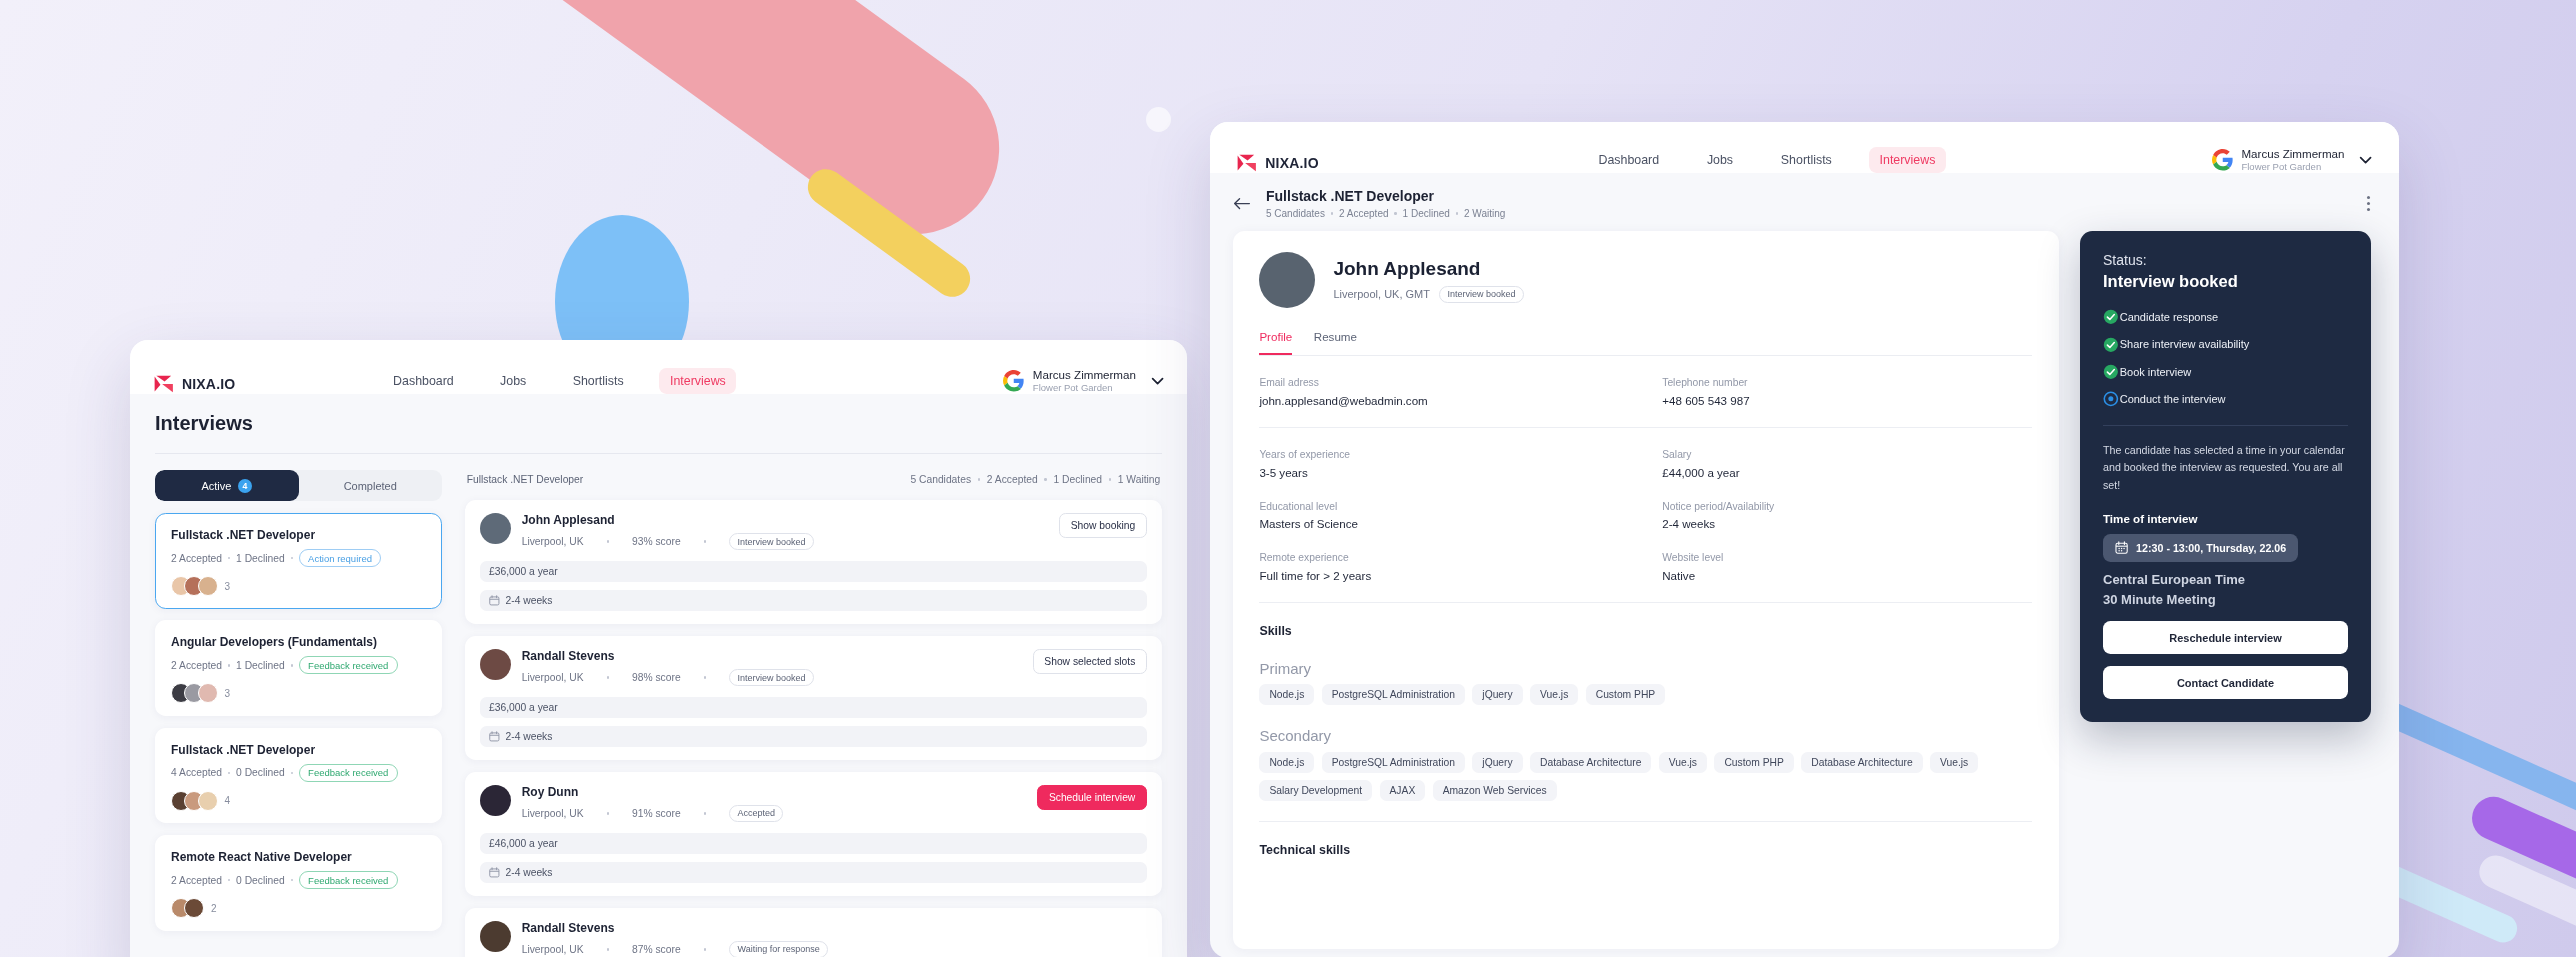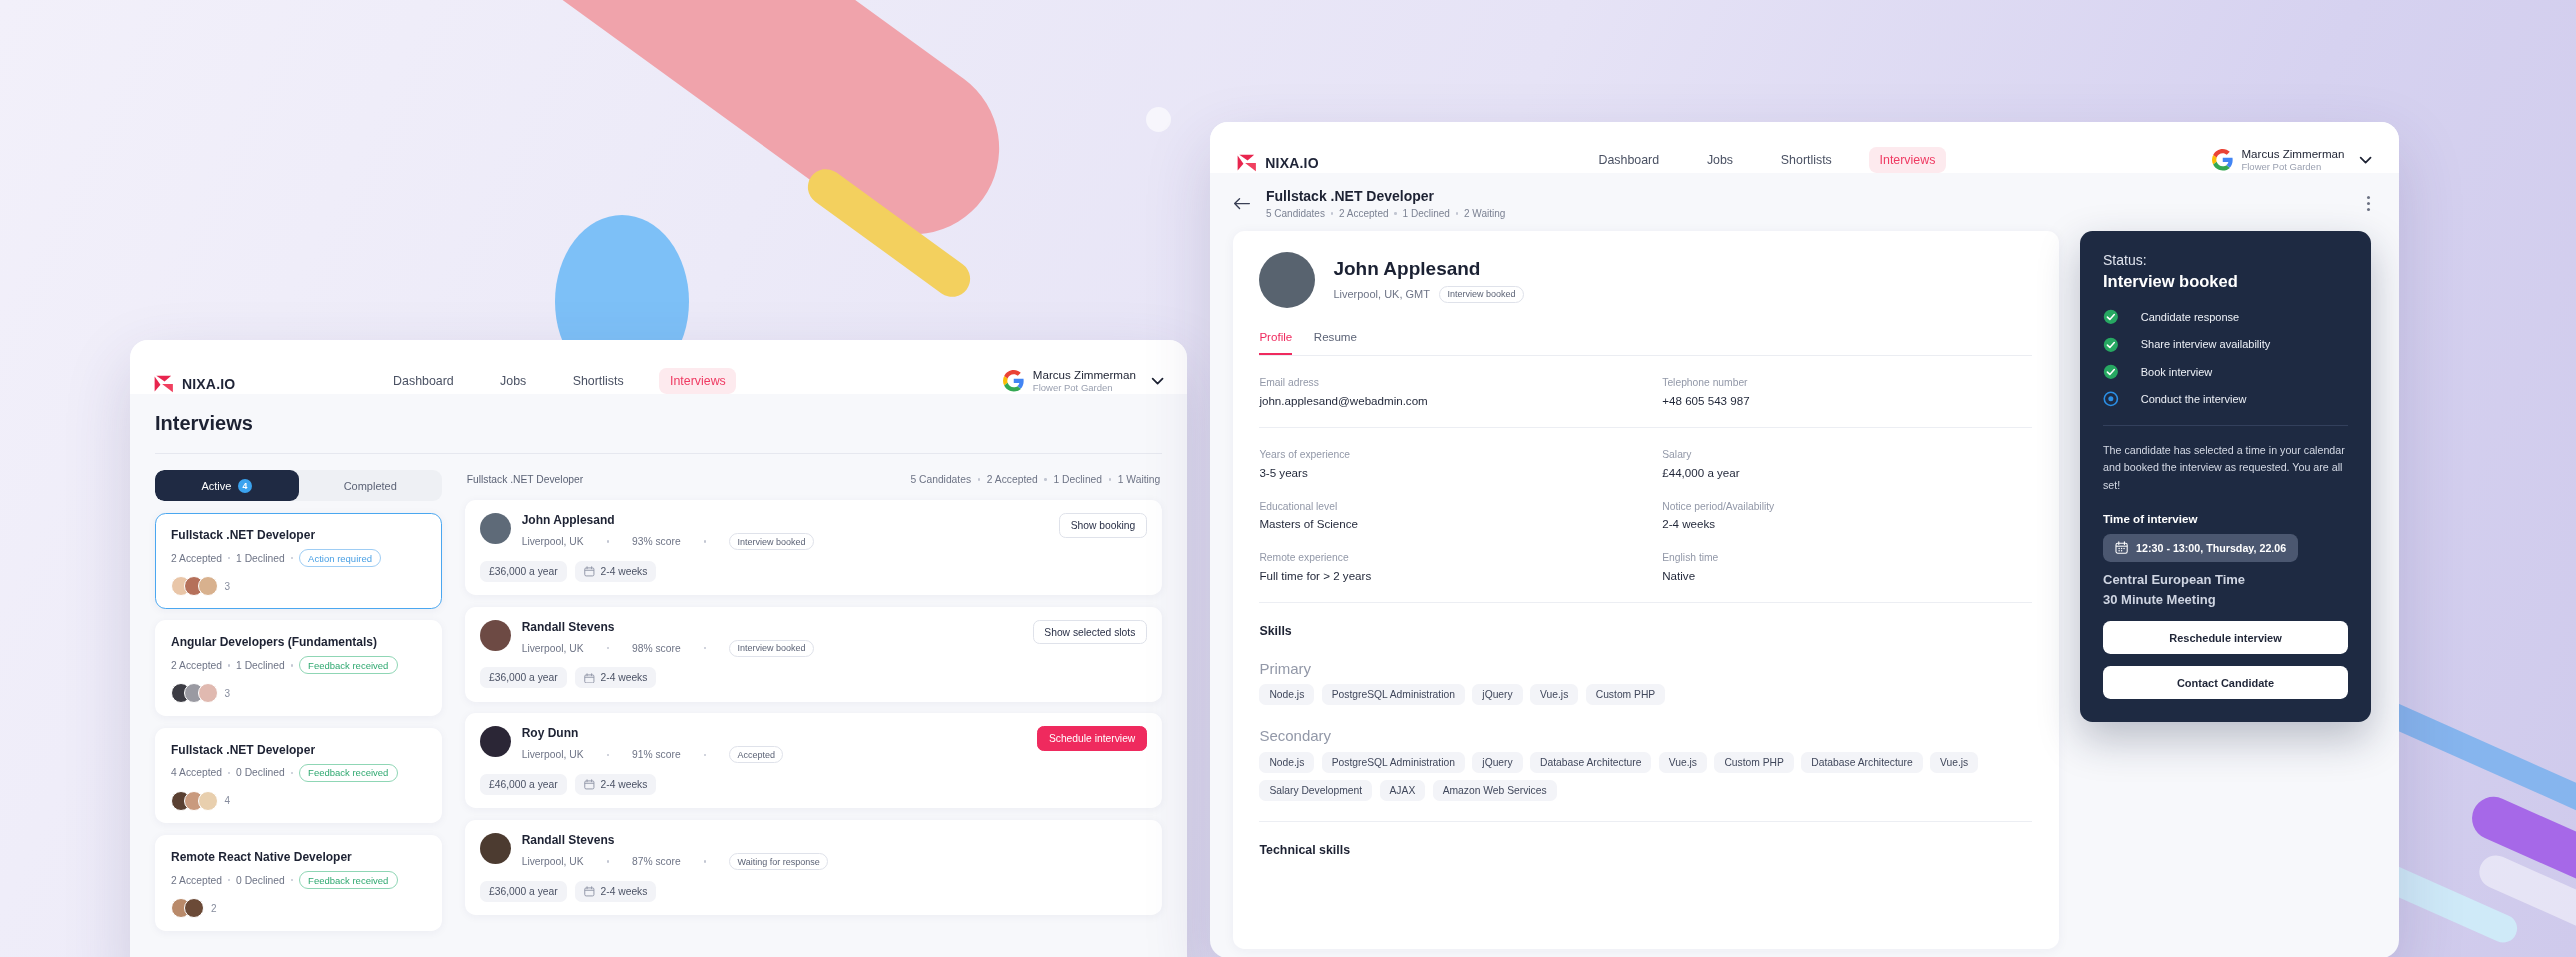--- a/index.html
+++ b/index.html
@@ -182,21 +182,21 @@
     border: 0.8px solid #dfe2ea; color: #5c6376; border-radius: 16.5px;
     font-size: 9px; padding: 2.5px 7.4px; white-space: nowrap;
   }
   .cand-btn {
     position: absolute; right: 15px; top: 13.2px;
     border: 0.8px solid #dfe2ea; background: #fff; color: #2a3047;
     font-size: 10.3px; padding: 5.8px 10.7px; border-radius: 6.6px; white-space: nowrap;
     font-family: inherit;
   }
   .cand-btn.primary { background: #ef2a5e; border-color: #ef2a5e; color: #fff; }
-  .cand-tags { display: flex; gap: 8.3px; margin-top: 10.7px; }
+  .cand-tags { display: flex; gap: 8.3px; margin-top: 10.7px; flex-direction: column; }
   .tag {
     background: #f2f3f7; border-radius: 6.6px; font-size: 10.3px; color: #4b5265;
     padding: 5px 9px; display: flex; align-items: center; gap: 5.8px; white-space: nowrap;
   }
   .cal-ico { width: 10.7px; height: 10.7px; display:block; }
 
   
   #front-window {
     left: 1210px; top: 122px;
     width: 1189px; height: 836px;
@@ -264,21 +264,21 @@
   .status-card {
     width: 291px; flex: none; margin-left: 21.5px;
     background: #1e2a42; border-radius: 12.4px;
     padding: 21.5px 23px 23px 23px; color: #fff;
     box-shadow: 0 16.5px 41px rgba(25,35,70,.28);
     position: relative; z-index: 5;
   }
   .st-label { font-size: 14px; color: #dfe3ed; }
   .st-title { font-size: 16.5px; font-weight: 700; margin-top: 4.1px; color:#fff; }
   .steps { margin-top: 18px; display: flex; flex-direction: column; gap: 11.6px; }
-  .step { display: flex; align-items: center; gap: 22px; font-size: 11px; color: #eef1f7; }
+  .step { display: flex; align-items: center; gap: 1px; font-size: 11px; color: #eef1f7; }
   .st-ico { width: 15.7px; height: 15.7px; flex: none; display:block; }
   .st-hr { height: 0.8px; background: #33405c; margin: 18px 0 16.5px 0; }
   .st-desc { font-size: 10.7px; line-height: 1.62; color: #d4d9e5; }
   .st-time-title { font-size: 11.6px; font-weight: 700; margin-top: 18px; }
   .slot {
     margin-top: 9px; background: #4b5770; border-radius: 7.4px;
     display: inline-flex; align-items: center; gap: 8.3px;
     padding: 7.4px 11.6px; font-size: 10.7px; font-weight: 700; color: #fff;
   }
   .slot-ico { width: 13.2px; height: 13.2px; display:block; }
@@ -658,21 +658,21 @@
         </div>
         <div>
           <div class="fl">Notice period/Availability</div>
           <div class="fv">2-4 weeks</div>
         </div>
         <div>
           <div class="fl">Remote experience</div>
           <div class="fv">Full time for &gt; 2 years</div>
         </div>
         <div>
-          <div class="fl">English time</div>
+          <div class="fl">Website level</div>
           <div class="fv">Native</div>
         </div>
       </div>
 
       <div class="hr"></div>
 
       <div class="sec-title">Skills</div>
 
       <div class="sub-label">Primary</div>
       <div class="chips">

